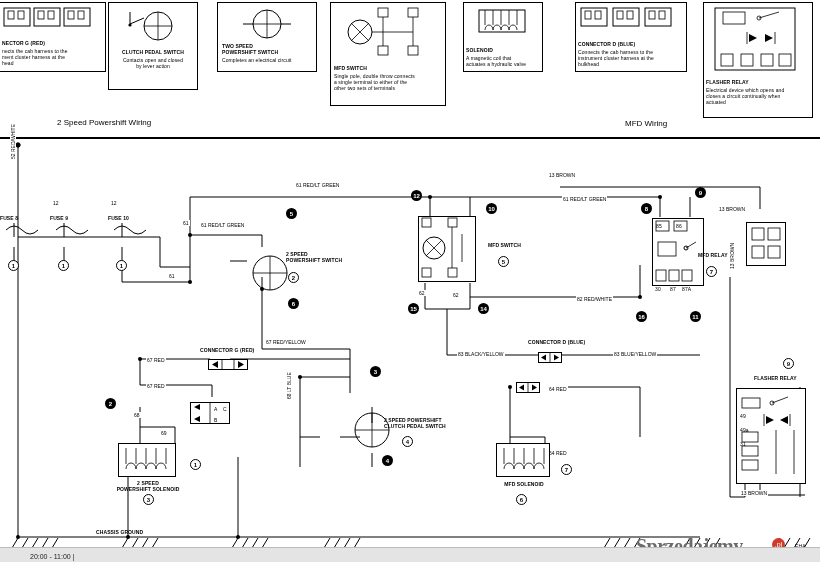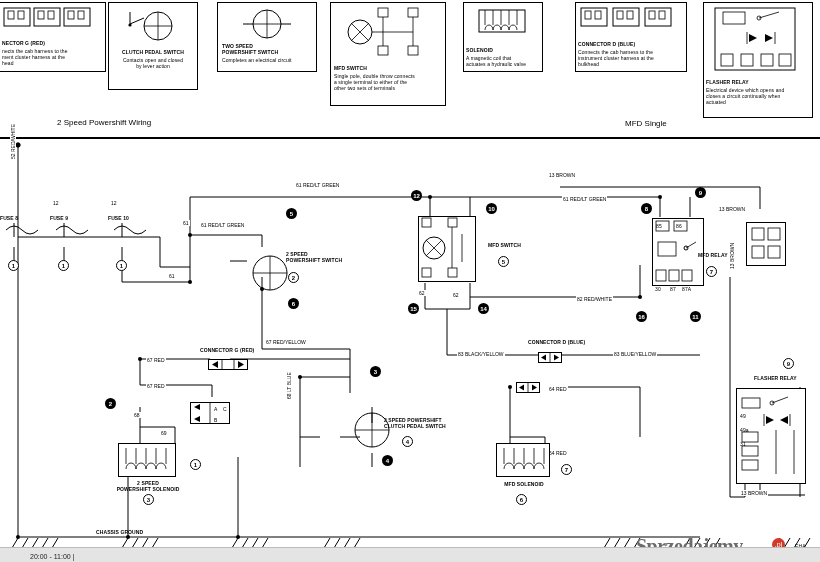--- a/index.html
+++ b/index.html
@@ -141,21 +141,21 @@
     <rect x="58" y="50" width="12" height="12" fill="none" stroke="#000" stroke-width="0.8"></rect>
     <rect x="76" y="50" width="12" height="12" fill="none" stroke="#000" stroke-width="0.8"></rect>
   </svg>
   <div class="lbl b" style="left:706px;top:80px;width:106px;">FLASHER RELAY</div>
   <div class="lbl" style="left:706px;top:88px;width:106px;">Electrical device which opens and
 closes a circuit continually when
 actuated</div>
 
   <div class="hr thick" style="left:0;top:137px;width:820px;"></div>
   <div class="ttl" style="left:57px;top:118px;">2 Speed Powershift Wiring</div>
-  <div class="ttl" style="left:625px;top:119px;">MFD Single</div>
+  <div class="ttl" style="left:625px;top:119px;">MFD Wiring</div>
 
   <svg width="820" height="425" style="left:0;top:137px;">
     <g stroke="#000" fill="none" stroke-width="1">
 
       <path d="M18 8 L18 100"></path>
       <circle cx="18" cy="8" r="2.2" fill="#000"></circle>
 
       <path d="M18 100 L160 100"></path>
 
       <path d="M14 86 L14 100 M64 86 L64 100 M122 86 L122 100"></path>

